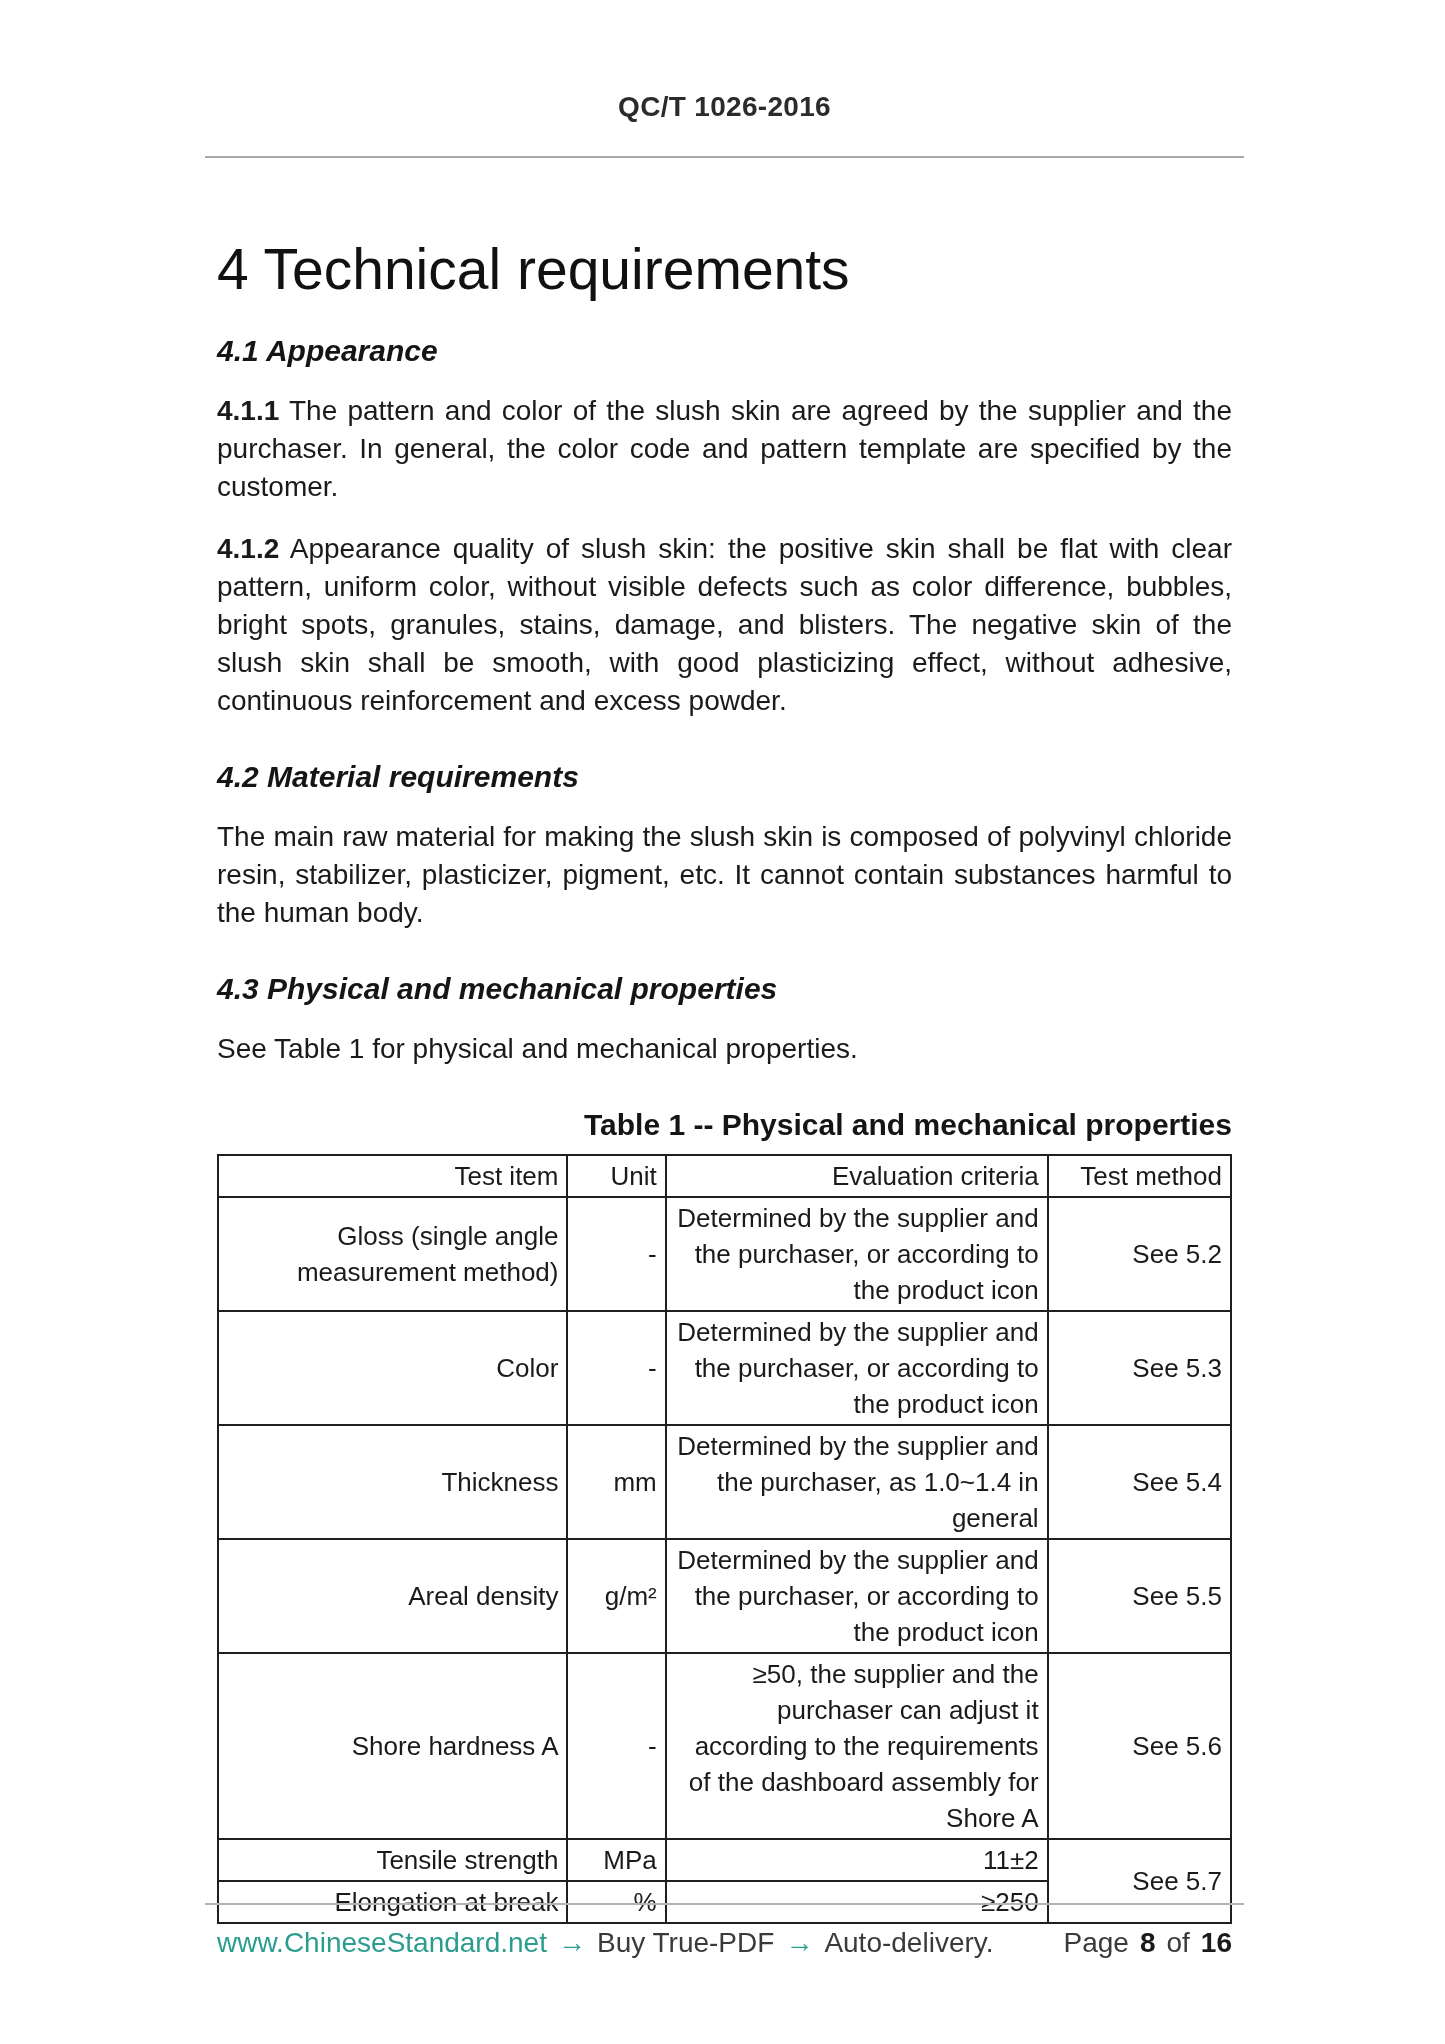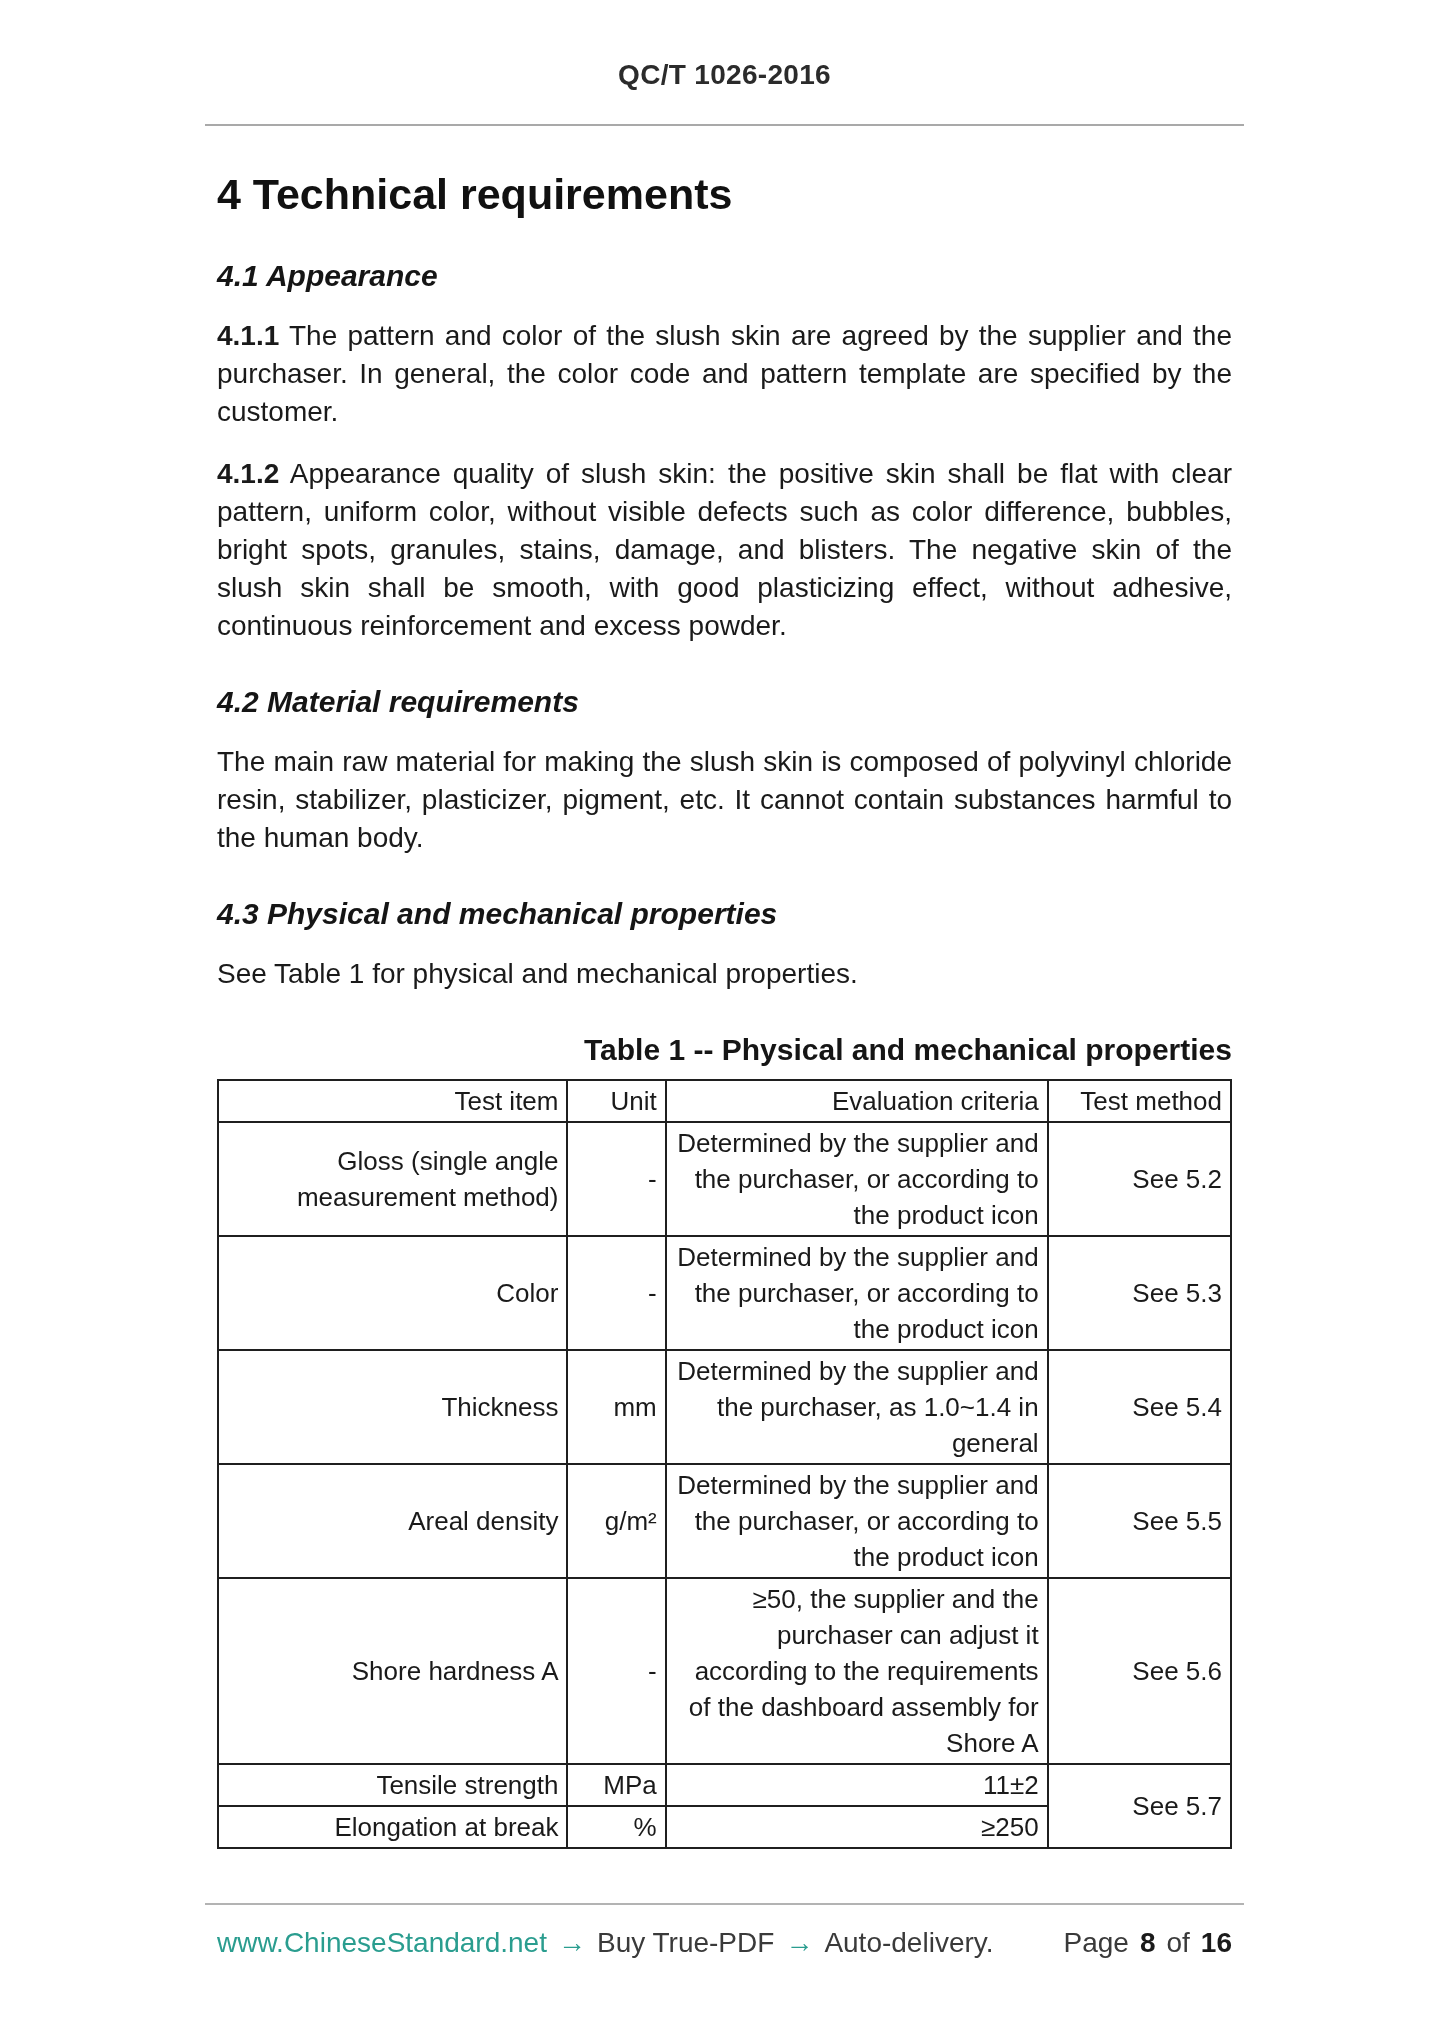--- a/index.html
+++ b/index.html
@@ -8,41 +8,41 @@
     width: 1445px; height: 2044px;
     font-family: "Liberation Sans", sans-serif;
     color: #1a1a1a;
     position: relative;
     overflow: hidden;
   }
   .page {
     position: relative;
     width: 1445px; height: 1590px;
     background: #ffffff;
-    padding: 56px 213px 0 217px;
+    padding: 88px 213px 0 217px;
   }
   .doc-number {
     text-align: center;
     font-size: 28px;
     line-height: 38px;
     font-weight: bold;
     color: #2b2b2b;
     letter-spacing: 0.3px;
   }
   .rule {
     border: none;
     border-top: 2px solid #a9a9a9;
   }
   .header-rule { margin: 30px -12px 0 -12px; }
   h1 {
-    font-size: 43px;
+    font-size: 57px;
     line-height: 50px;
-    font-weight: bold;
+    font-weight: normal;
     color: #111111;
-    margin-top: 43px;
+    margin-top: 86px;
   }
   h2 {
     font-size: 30px;
     line-height: 34px;
     font-weight: bold;
     color: #151515;
     margin-top: 40px;
     font-style: italic;
   }
   p.body-text {

